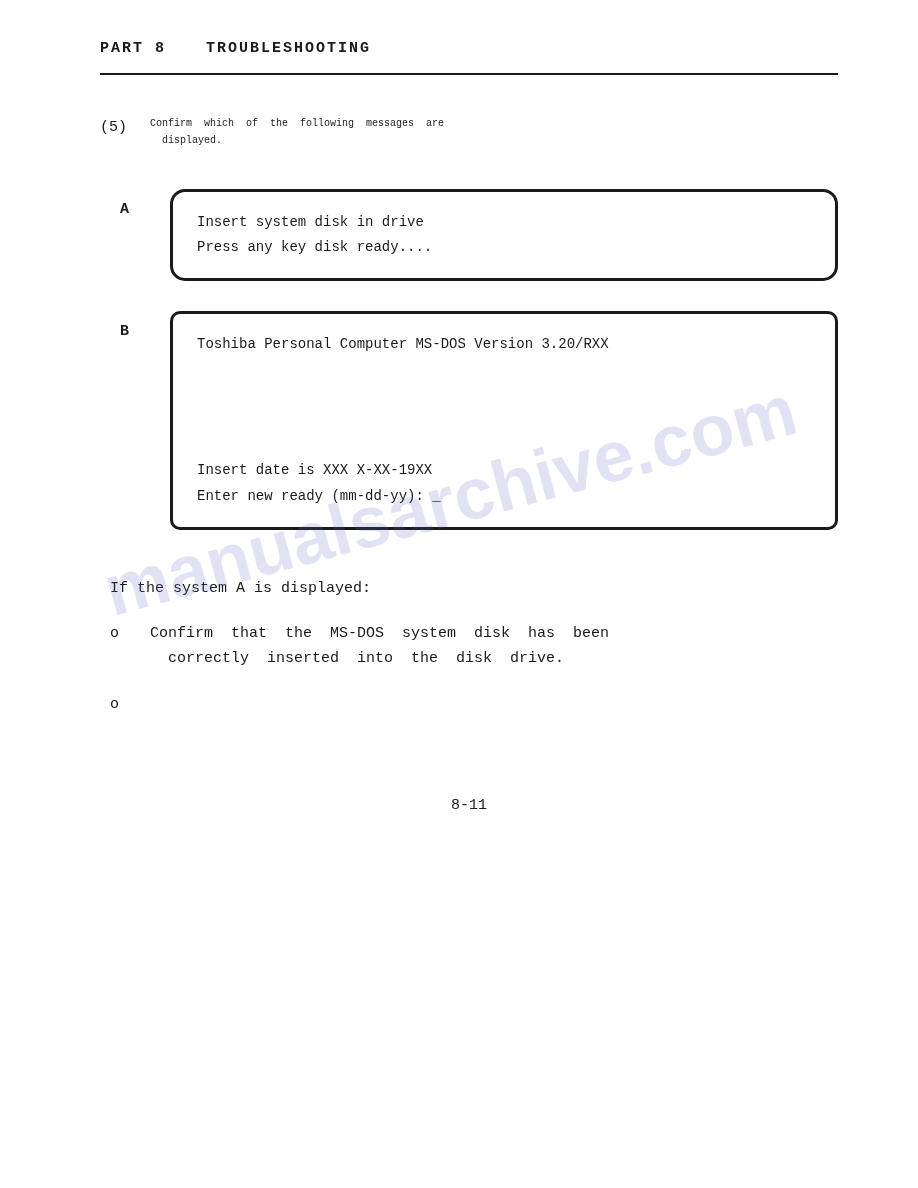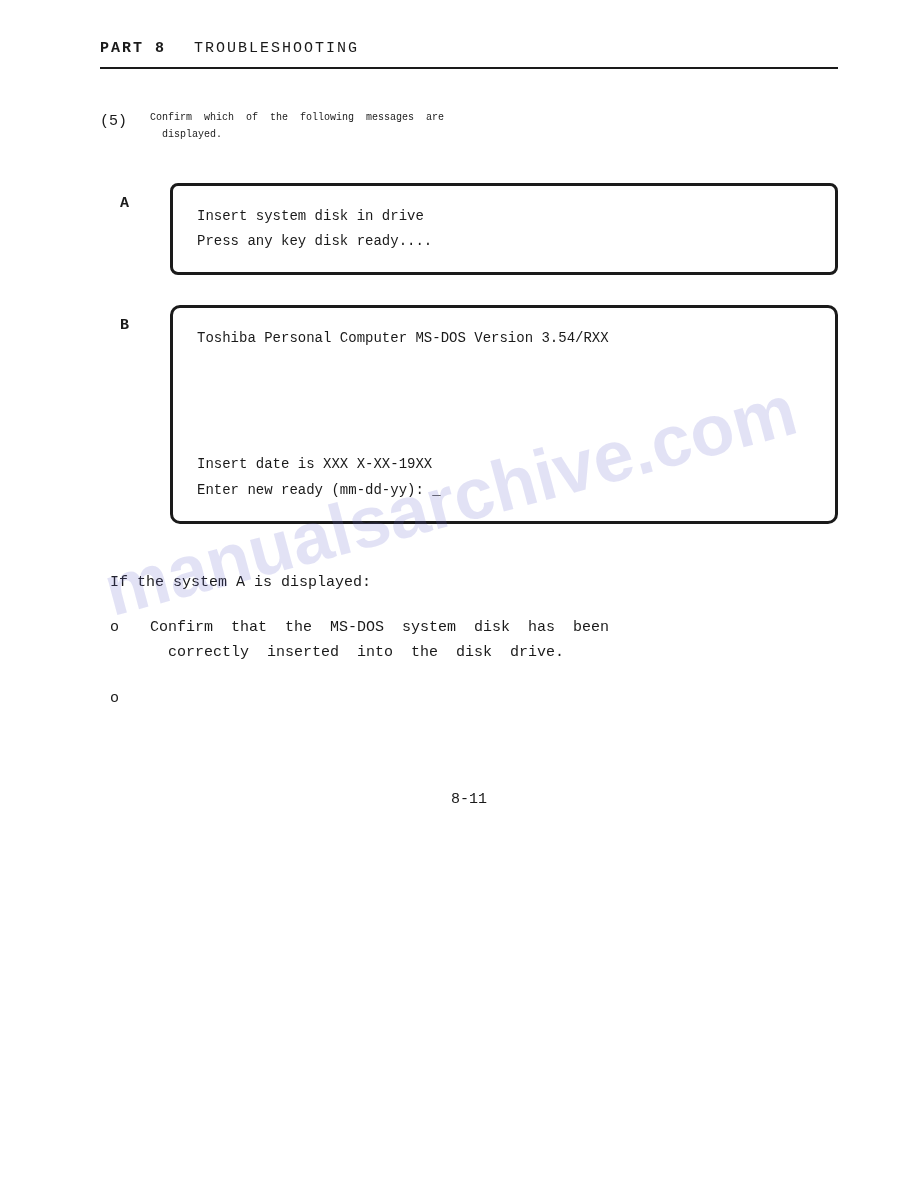--- a/index.html
+++ b/index.html
@@ -15,35 +15,35 @@
       min-height: 1188px;
       position: relative;
       padding: 40px 80px 60px 100px;
       color: #1a1a1a;
     }
 
     .page-header {
       display: flex;
       align-items: center;
       border-bottom: 2px solid #1a1a1a;
-      padding-bottom: 10px;
+      padding-bottom: 16px;
       margin-bottom: 40px;
     }
 
     .header-part {
       font-size: 15px;
       font-weight: bold;
       letter-spacing: 2px;
     }
 
     .header-title {
       font-size: 15px;
-      font-weight: normal;
+      font-weight: bold;
       letter-spacing: 2px;
-      margin-left: 28px;
+      margin-left: 40px;
     }
 
     .step-intro {
       display: flex;
       margin-bottom: 40px;
       font-size: 15px;
       line-height: 1.7;
     }
 
     .step-number {
@@ -65,21 +65,21 @@
 
     .message-label {
       font-size: 15px;
       font-weight: bold;
       min-width: 50px;
       padding-top: 12px;
     }
 
     .message-box {
       border: 3px solid #1a1a1a;
-      border-radius: 8px;
+      border-radius: 15px;
       padding: 18px 24px;
       flex: 1;
       font-size: 14px;
       line-height: 1.8;
       font-family: 'Courier New', Courier, monospace;
     }
 
     .message-box-b {
       border: 3px solid #1a1a1a;
       border-radius: 10px;
@@ -168,21 +168,21 @@
   <span class="message-label">A</span>
   <div class="message-box">
     <span>Insert system disk in drive</span><br>
     <span>Press any key disk ready....</span>
   </div>
 </div>
 
 <div class="message-block">
   <span class="message-label">B</span>
   <div class="message-box-b">
-    <span>Toshiba Personal Computer  MS-DOS  Version 3.54/RXX</span><br>
+    <span>Toshiba Personal Computer  MS-DOS  Version 3.20/RXX</span><br>
     <br>
     <br>
     <br>
     <br>
     <span>Insert date is XXX X-XX-19XX</span><br>
     <span>Enter new ready (mm-dd-yy): _</span>
   </div>
 </div>
 
 <div class="section-divider"></div>

